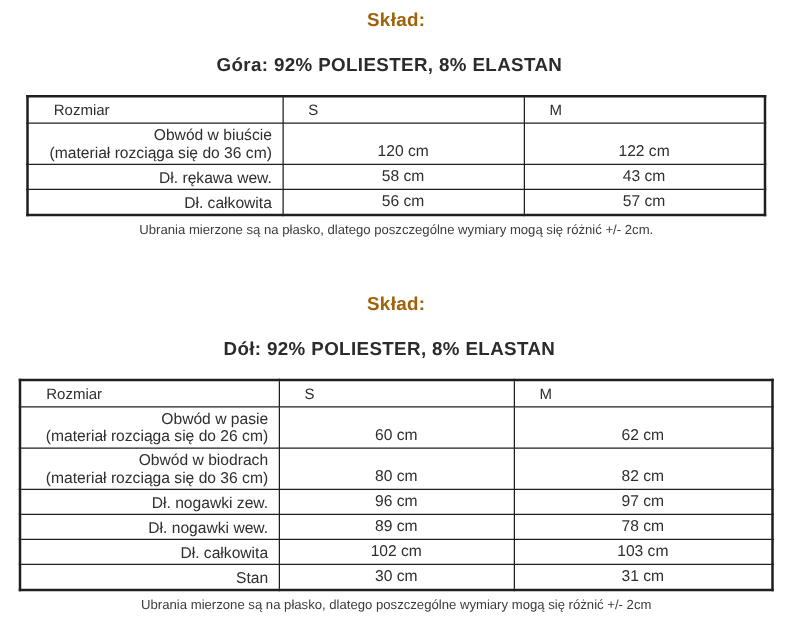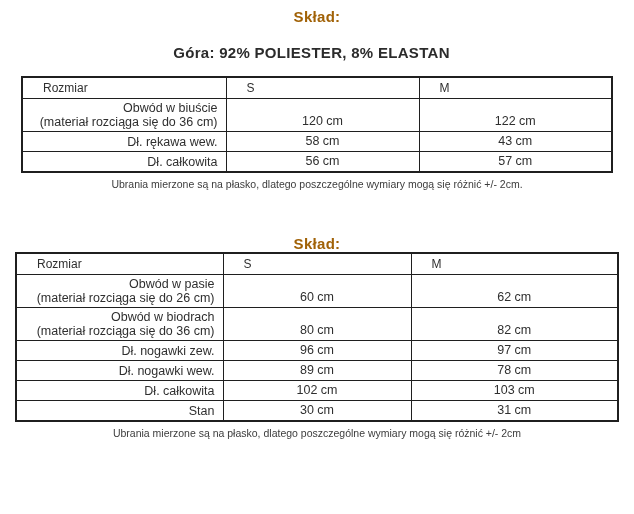--- a/index.html
+++ b/index.html
@@ -119,20 +119,21 @@
           <td class="value-cell">56 cm</td>
           <td class="value-cell">57 cm</td>
         </tr>
       </tbody>
   </table>
   <p class="measurement-note">Ubrania mierzone są na płasko, dlatego poszczególne wymiary mogą się różnić +/- 2cm.</p>
 </div>
 
 <div class="section section-bottom">
   <h2 class="section-heading">Skład:</h2>
+  <h3 class="composition-subheading">Dół: 92% POLIESTER, 8% ELASTAN</h3>
   <table class="t2">
     <colgroup>
       <col style="width:207px">
       <col style="width:188px">
       <col style="width:207px">
     </colgroup>
     <thead>
       <tr>
         <th>Rozmiar</th>
         <th>S</th>

